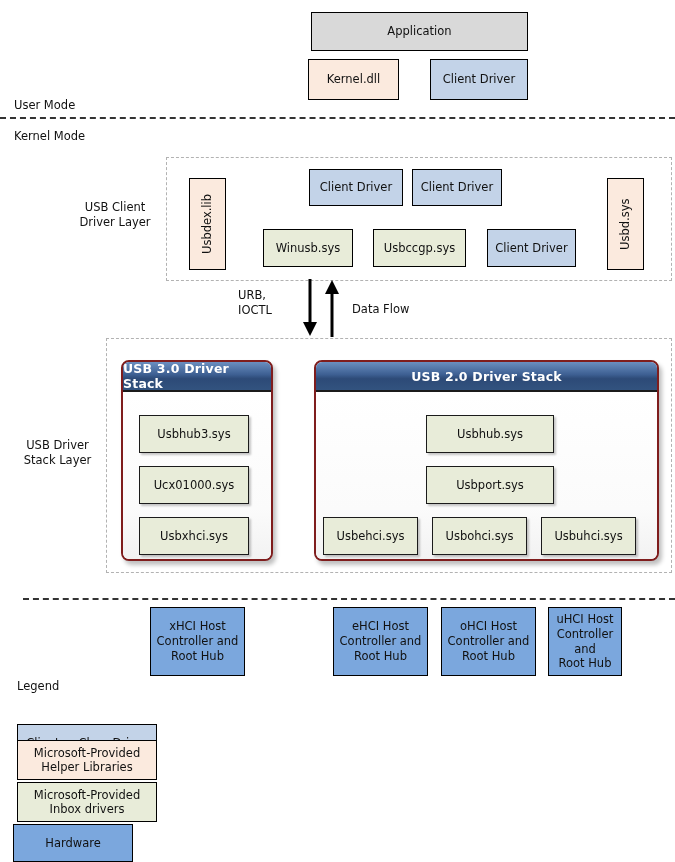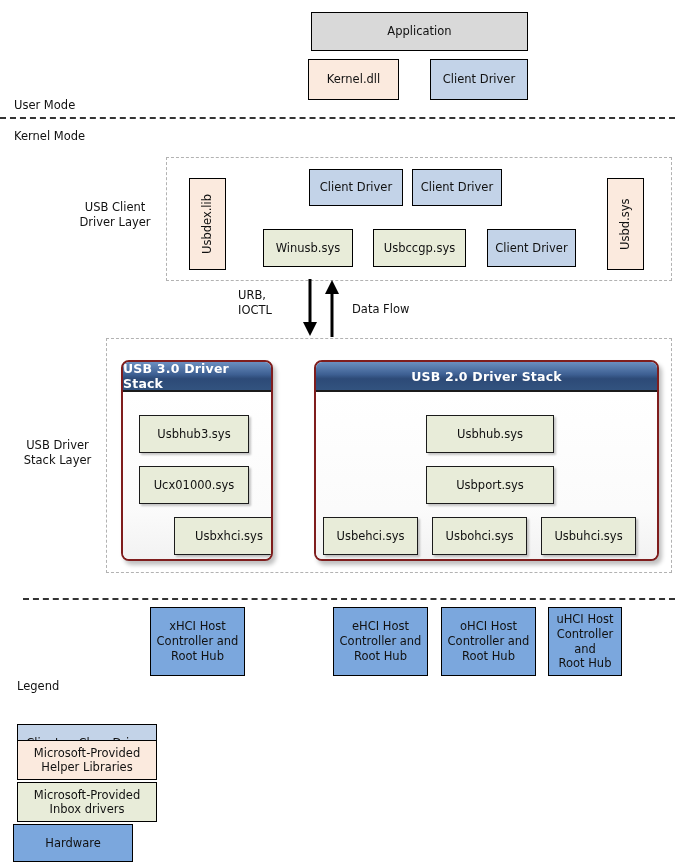--- a/index.html
+++ b/index.html
@@ -223,21 +223,21 @@
 
   <div class="stackpanel" style="left:121px; top:360px; width:152px; height:201px;">
     <div class="hdr">USB 3.0 Driver Stack</div>
     <div class="body">
       <div class="modbox" style="left:16px; top:23px; width:110px; height:38px;">
         <span>Usbhub3.sys</span>
       </div>
       <div class="modbox" style="left:16px; top:74px; width:110px; height:38px;">
         <span>Ucx01000.sys</span>
       </div>
-      <div class="modbox" style="left:16px; top:125px; width:110px; height:38px;margin-left:35px;">
+      <div class="modbox" style="left:16px; top:125px; width:110px; height:38px;">
         <span>Usbxhci.sys</span>
       </div>
     </div>
   </div>
 
   <div class="stackpanel" style="left:314px; top:360px; width:345px; height:201px;text-align:right;">
     <div class="hdr">USB 2.0 Driver Stack</div>
     <div class="body">
       <div class="modbox" style="left:110px; top:23px; width:128px; height:38px;">
         <span>Usbhub.sys</span>

